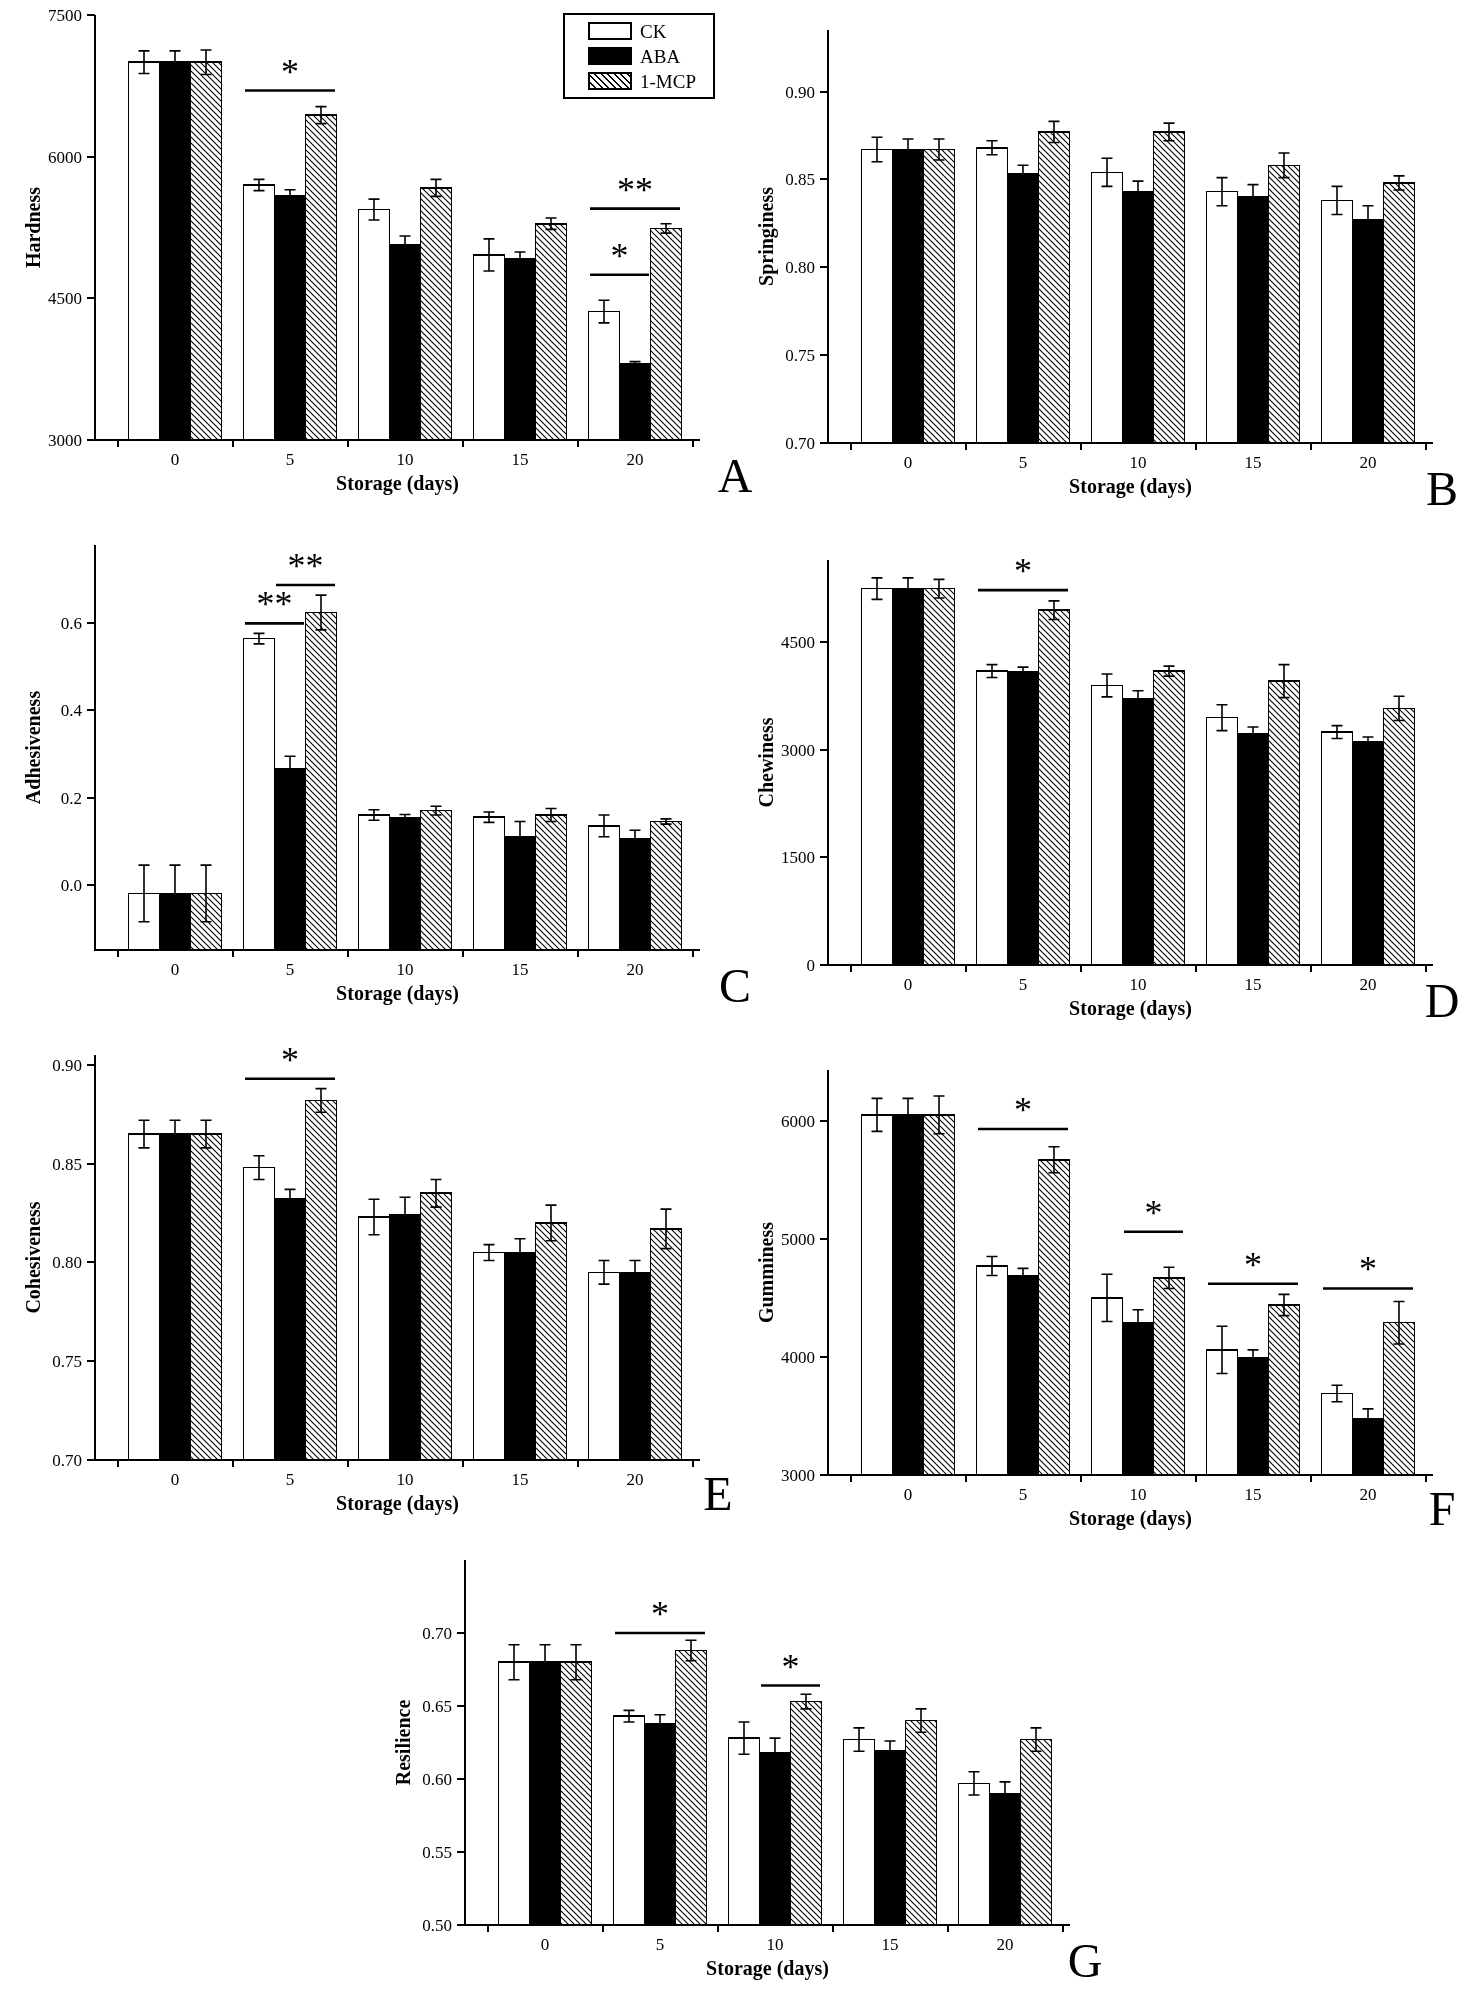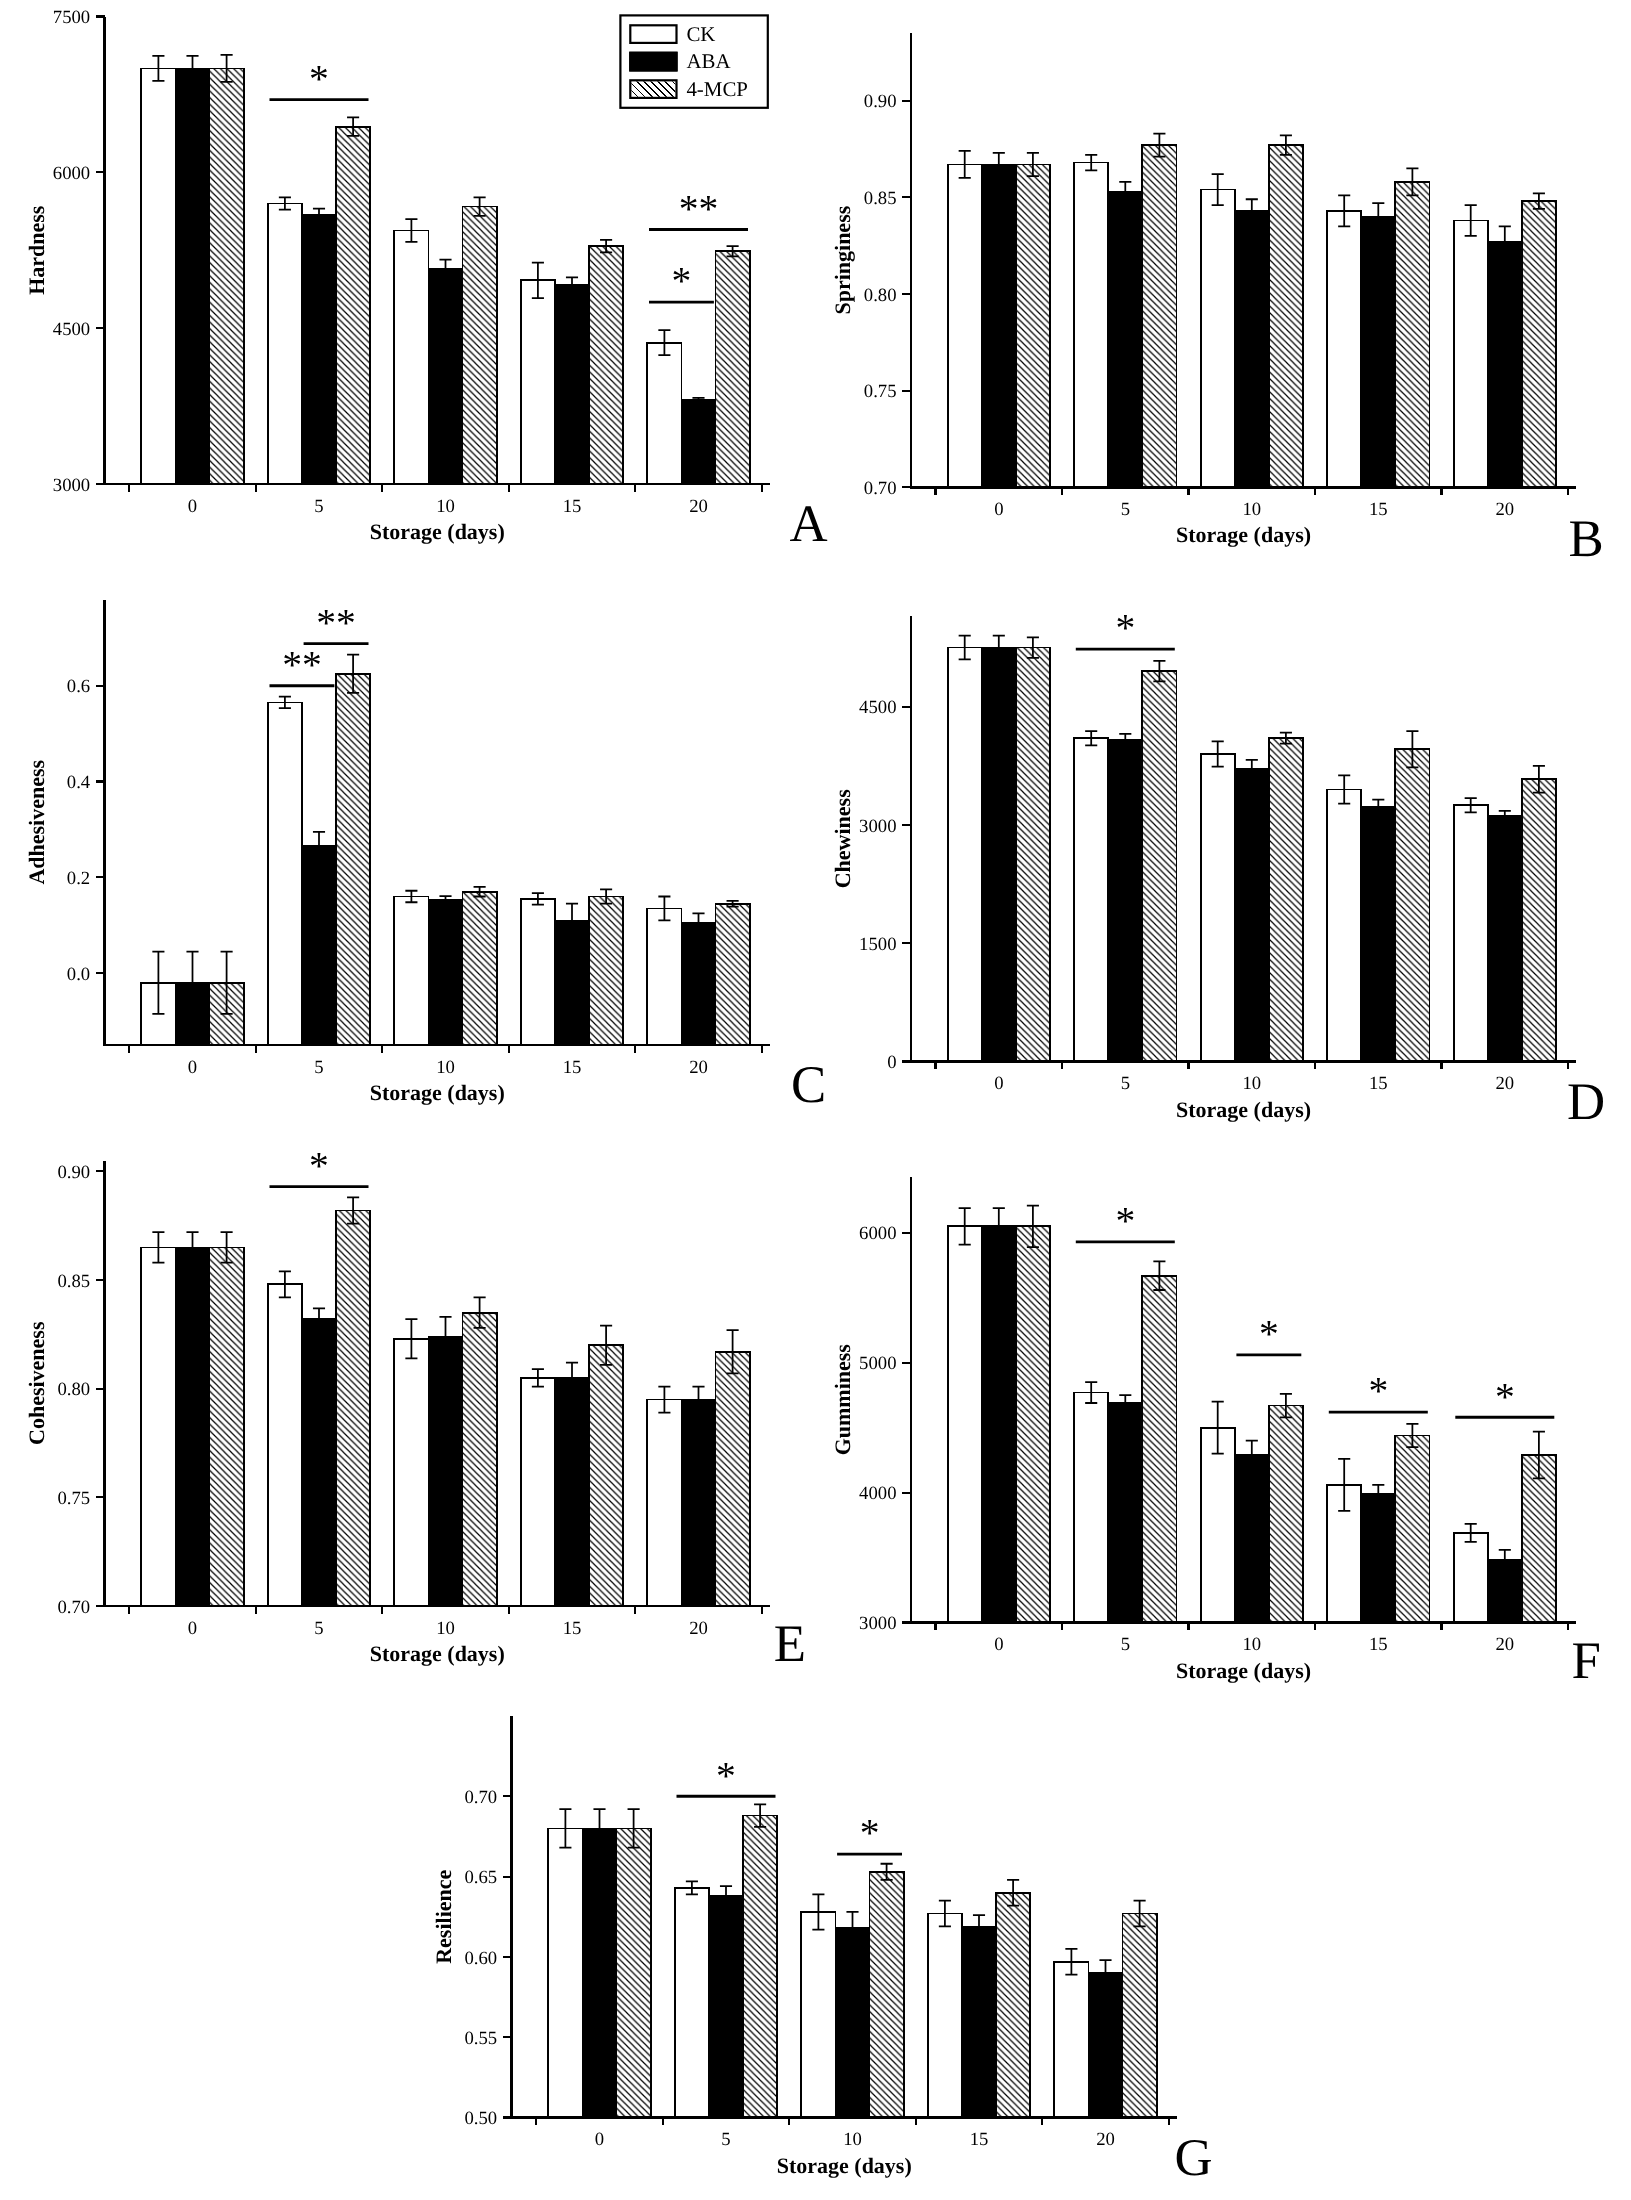--- a/index.html
+++ b/index.html
@@ -1,20 +1,20 @@
 <!DOCTYPE html>
 <html><head>
 <meta charset="utf-8">
 <style>
   html,body{margin:0;padding:0;background:#fff;}
   #figure{position:relative;width:1483px;height:2000px;background:#ffffff;
           font-family:"Liberation Serif", serif;overflow:hidden;}
   #charts-svg{position:absolute;left:0;top:0;}
   .legend{position:absolute;left:563px;top:13px;width:118px;
-          border:2px solid #000;background:#fff;padding:5px 7px 5px 7px;
+          border:2px solid #000;background:#fff;padding:5px 7px 5px 23px;
           display:flex;flex-direction:column;gap:3px;}
   .legend-row{display:flex;align-items:center;gap:8px;height:22px;}
   .sw{width:44px;height:18px;box-sizing:border-box;flex:0 0 auto;}
   .sw-white{background:#fff;border:2px solid #000;}
   .sw-black{background:#000;border:2px solid #000;}
   .sw-hatch{border:2px solid #000;
             background:repeating-linear-gradient(45deg,#fff 0px,#fff 3.5px,#000 3.5px,#000 4.6px);}
   .legend-label{font-size:19px;color:#000;line-height:1;}
 </style>
 </head>
@@ -450,16 +450,16 @@
     <div class="legend-row">
       <span class="sw sw-white"></span>
       <span class="legend-label">CK</span>
     </div>
     <div class="legend-row">
       <span class="sw sw-black"></span>
       <span class="legend-label">ABA</span>
     </div>
     <div class="legend-row">
       <span class="sw sw-hatch"></span>
-      <span class="legend-label">4-MCP</span>
+      <span class="legend-label">1-MCP</span>
     </div>
   </div>
 </div>
 
 </body></html>

